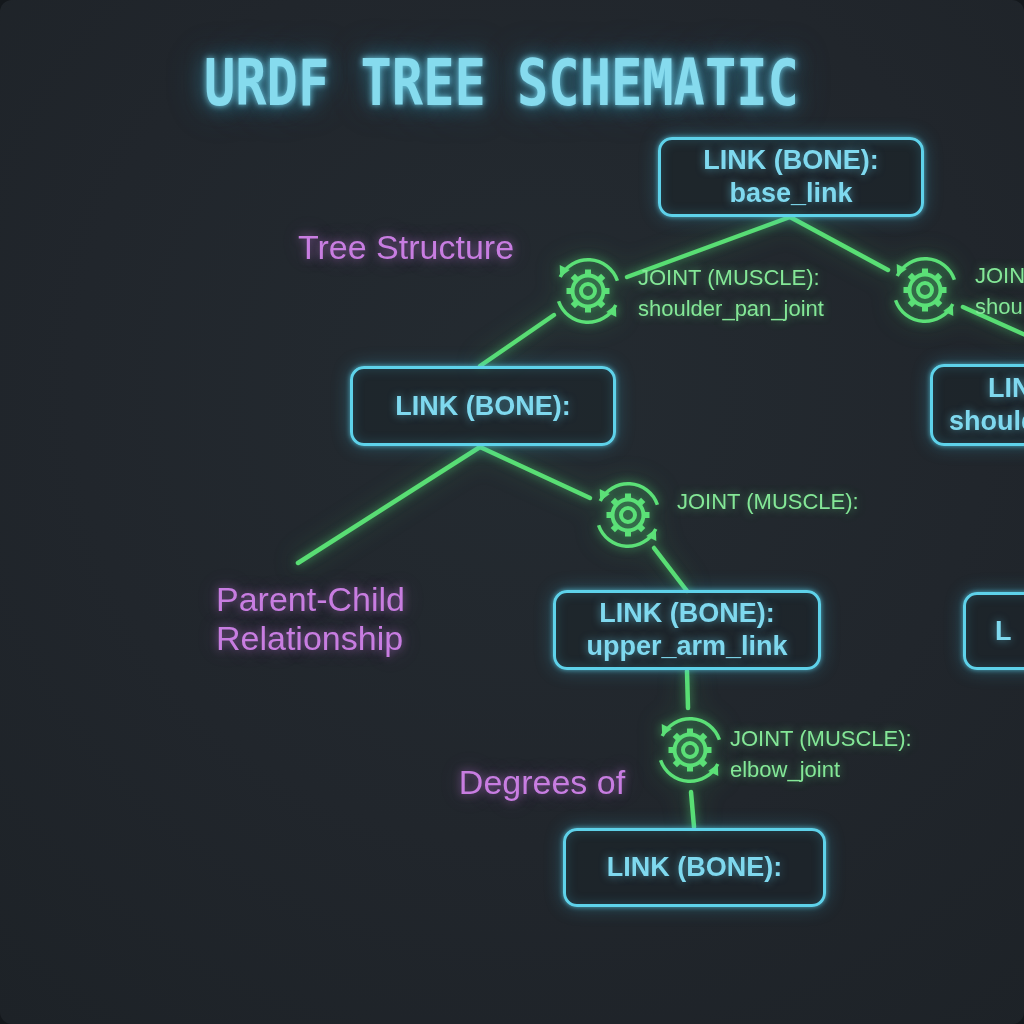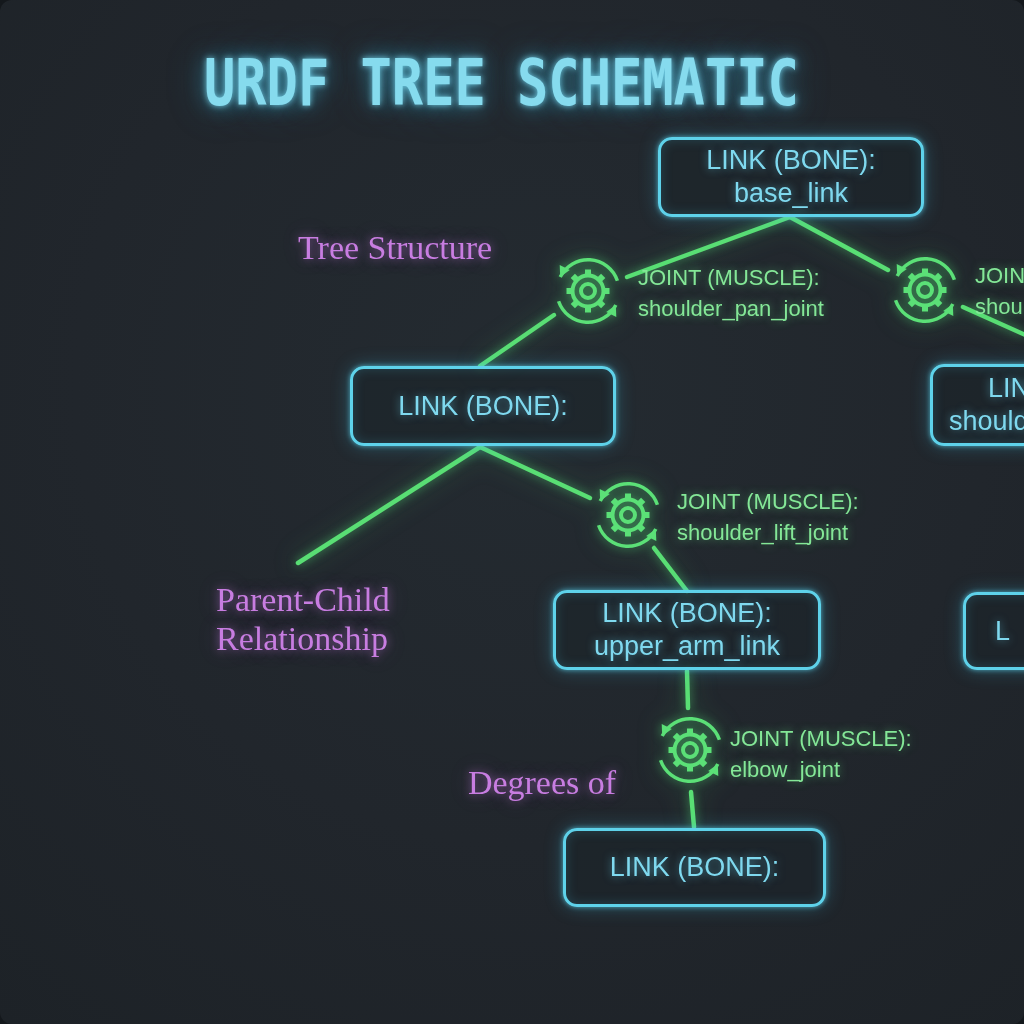--- a/index.html
+++ b/index.html
@@ -27,31 +27,31 @@
   .gear .ah{fill:#5be077;stroke:none;}
   .link-box{
     position:absolute;box-sizing:border-box;
     border:3px solid #5ed2ea;border-radius:14px;
     background:rgba(28,36,42,.55);
     box-shadow:0 0 5px rgba(95,210,235,.7),0 0 18px rgba(60,185,220,.35),inset 0 0 12px rgba(70,190,225,.22);
     display:flex;flex-direction:column;align-items:center;justify-content:center;
     color:#7fd9ef;font-size:27px;line-height:33px;
     text-shadow:0 0 8px rgba(100,210,240,.6);
     white-space:nowrap;
+    font-weight:bold;
   }
   .link-box.cut{align-items:flex-start;}
   .joint-label{
     position:absolute;color:#84e797;font-size:22px;line-height:31px;
     text-shadow:0 0 8px rgba(100,230,135,.6);white-space:nowrap;
   }
   .annotation{
     position:absolute;color:#c87de1;font-size:34px;line-height:39px;font-weight:500;
     text-shadow:0 0 9px rgba(200,125,225,.55),0 0 22px rgba(180,100,210,.3);
     white-space:nowrap;
-    font-family:Liberation Serif, serif;
   }
   .annotation.center{text-align:center;margin-top:37px;}
 </style>
 </head>
 <body>
 
 <div class="canvas">
 
   <h1 class="title">URDF TREE SCHEMATIC</h1>
 
@@ -125,21 +125,20 @@
     <span style="margin-left:29px"></span>
   </div>
 
   <div class="joint-label" style="left:638px;top:262px;">
     <div>JOINT (MUSCLE):</div>
     <div>shoulder_pan_joint</div>
   </div>
 
   <div class="joint-label" style="left:677px;top:486px;">
     <div>JOINT (MUSCLE):</div>
-    <div>shoulder_lift_joint</div>
   </div>
 
   <div class="joint-label" style="left:730px;top:723px;">
     <div>JOINT (MUSCLE):</div>
     <div>elbow_joint</div>
   </div>
 
   <div class="joint-label" style="left:975px;top:260px;">
     <div>JOIN</div>
     <div>shou</div>

